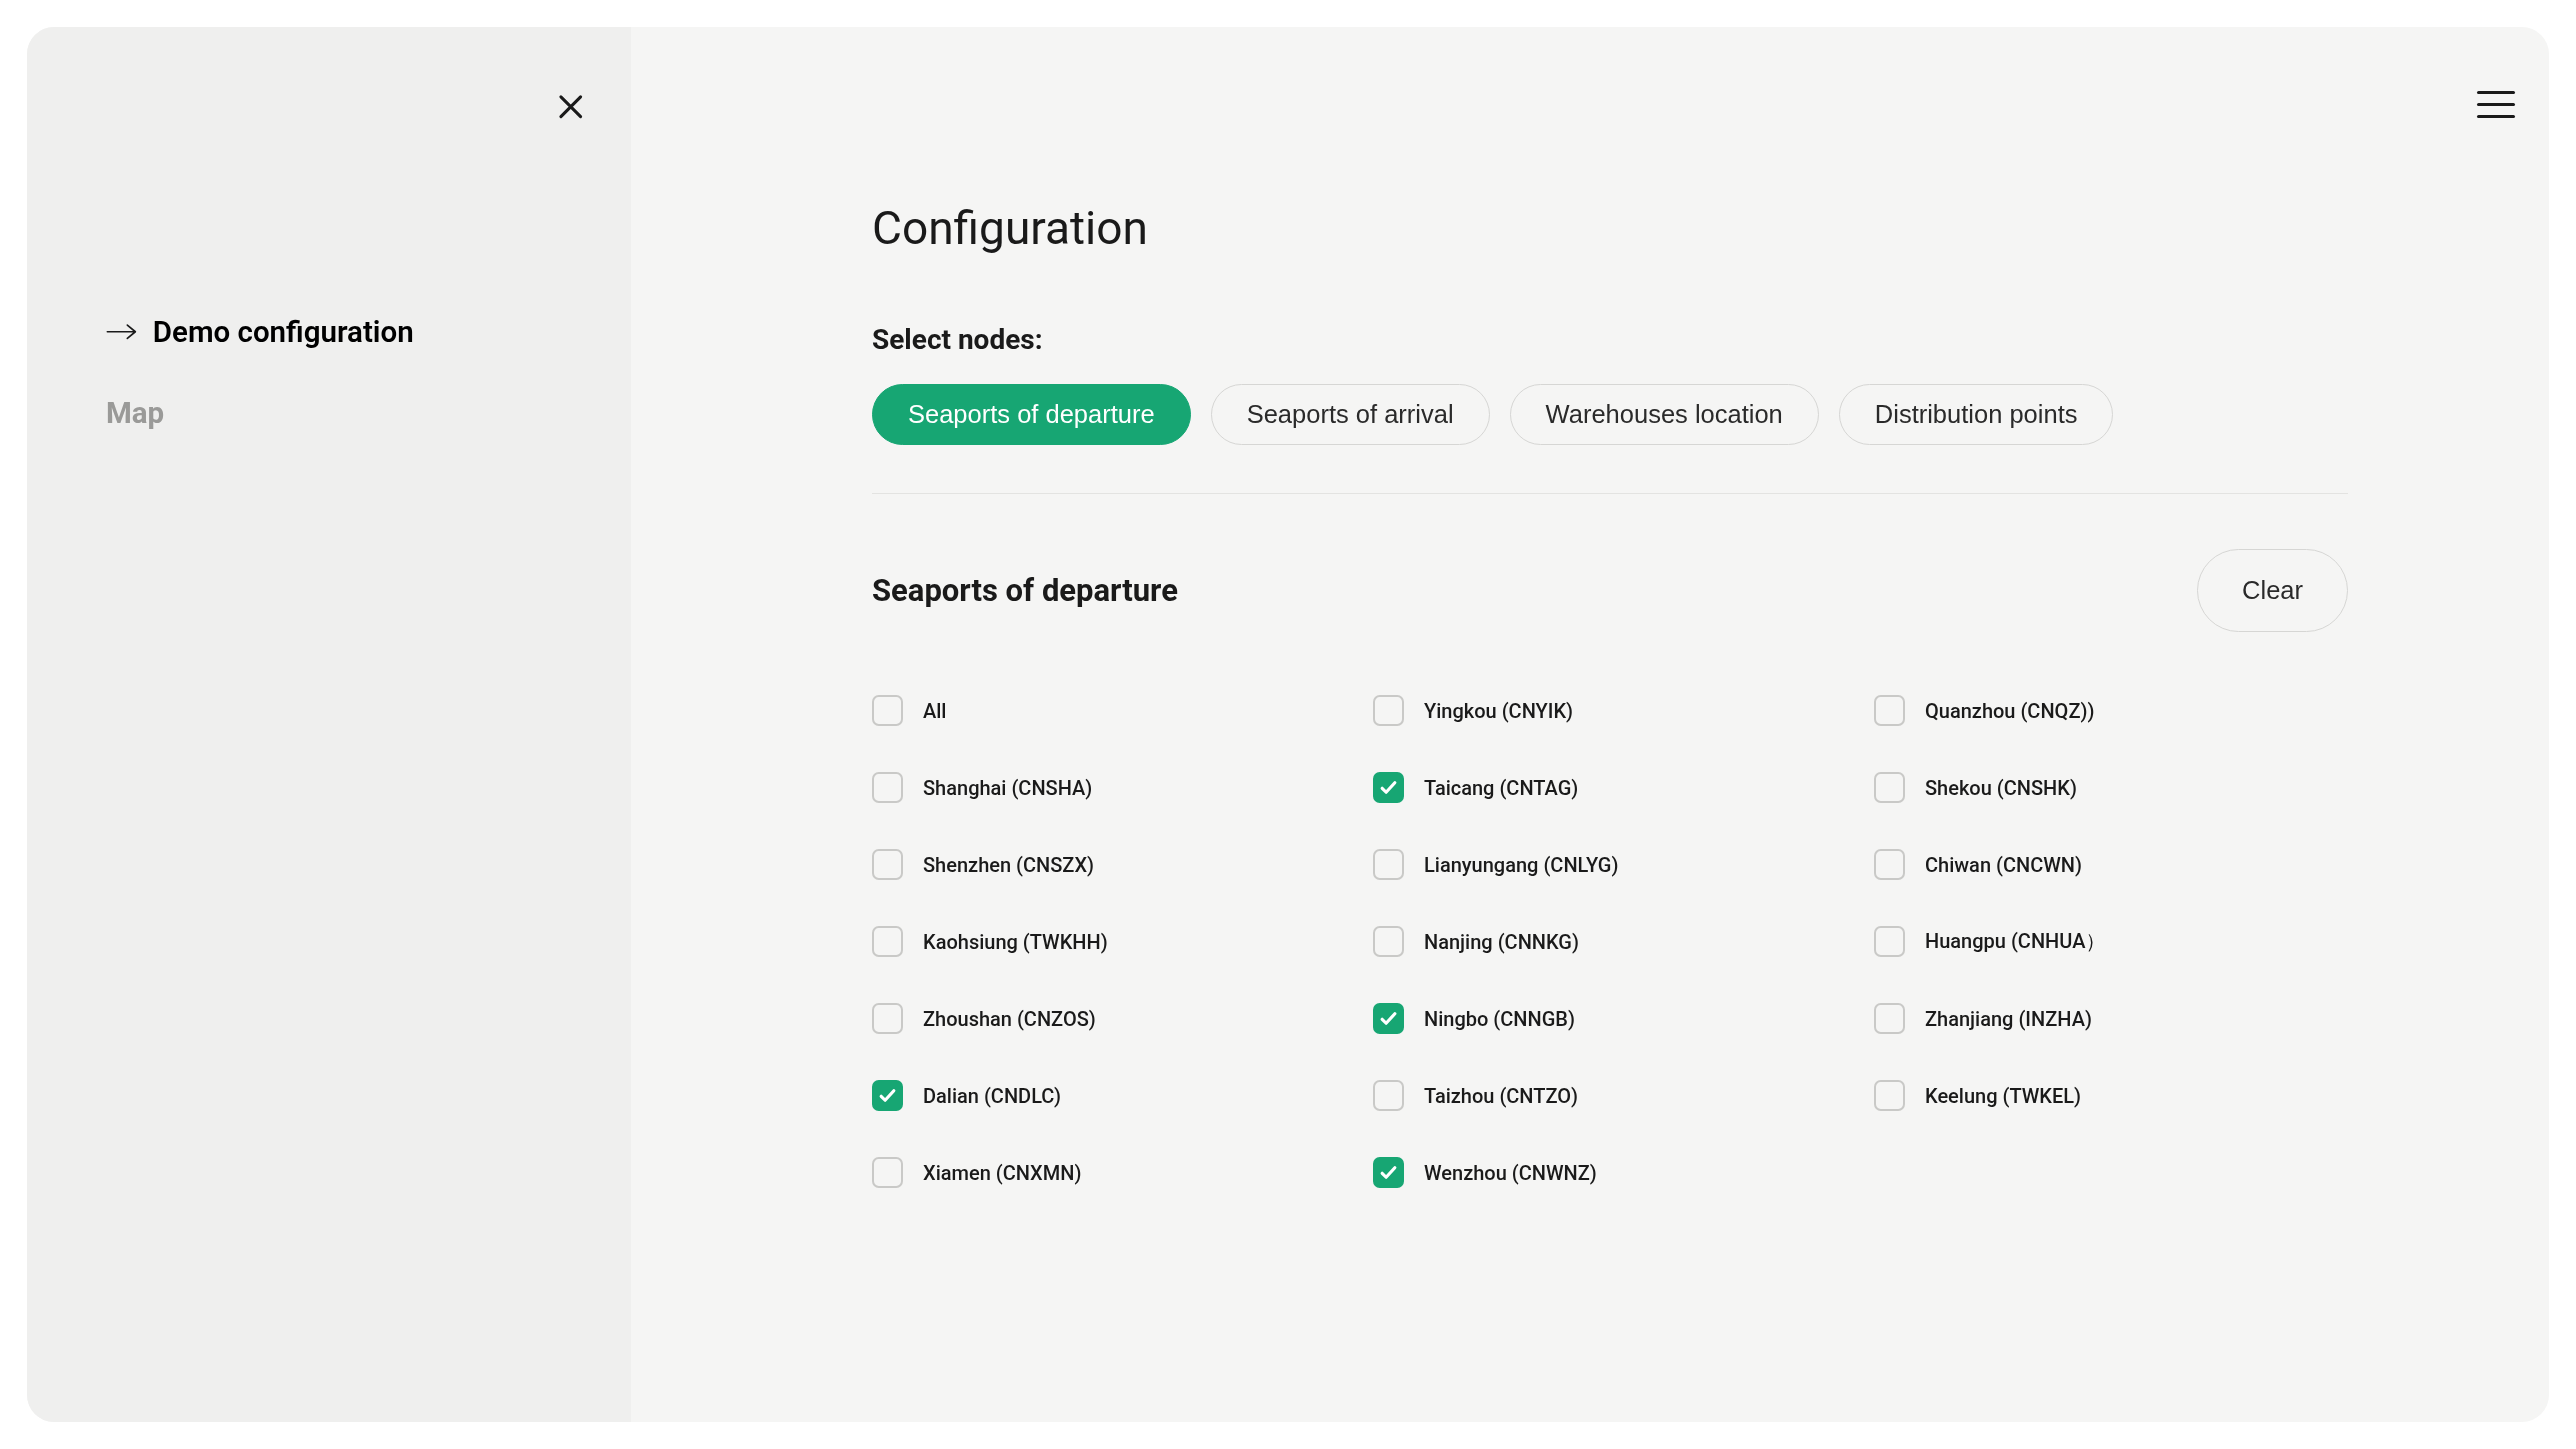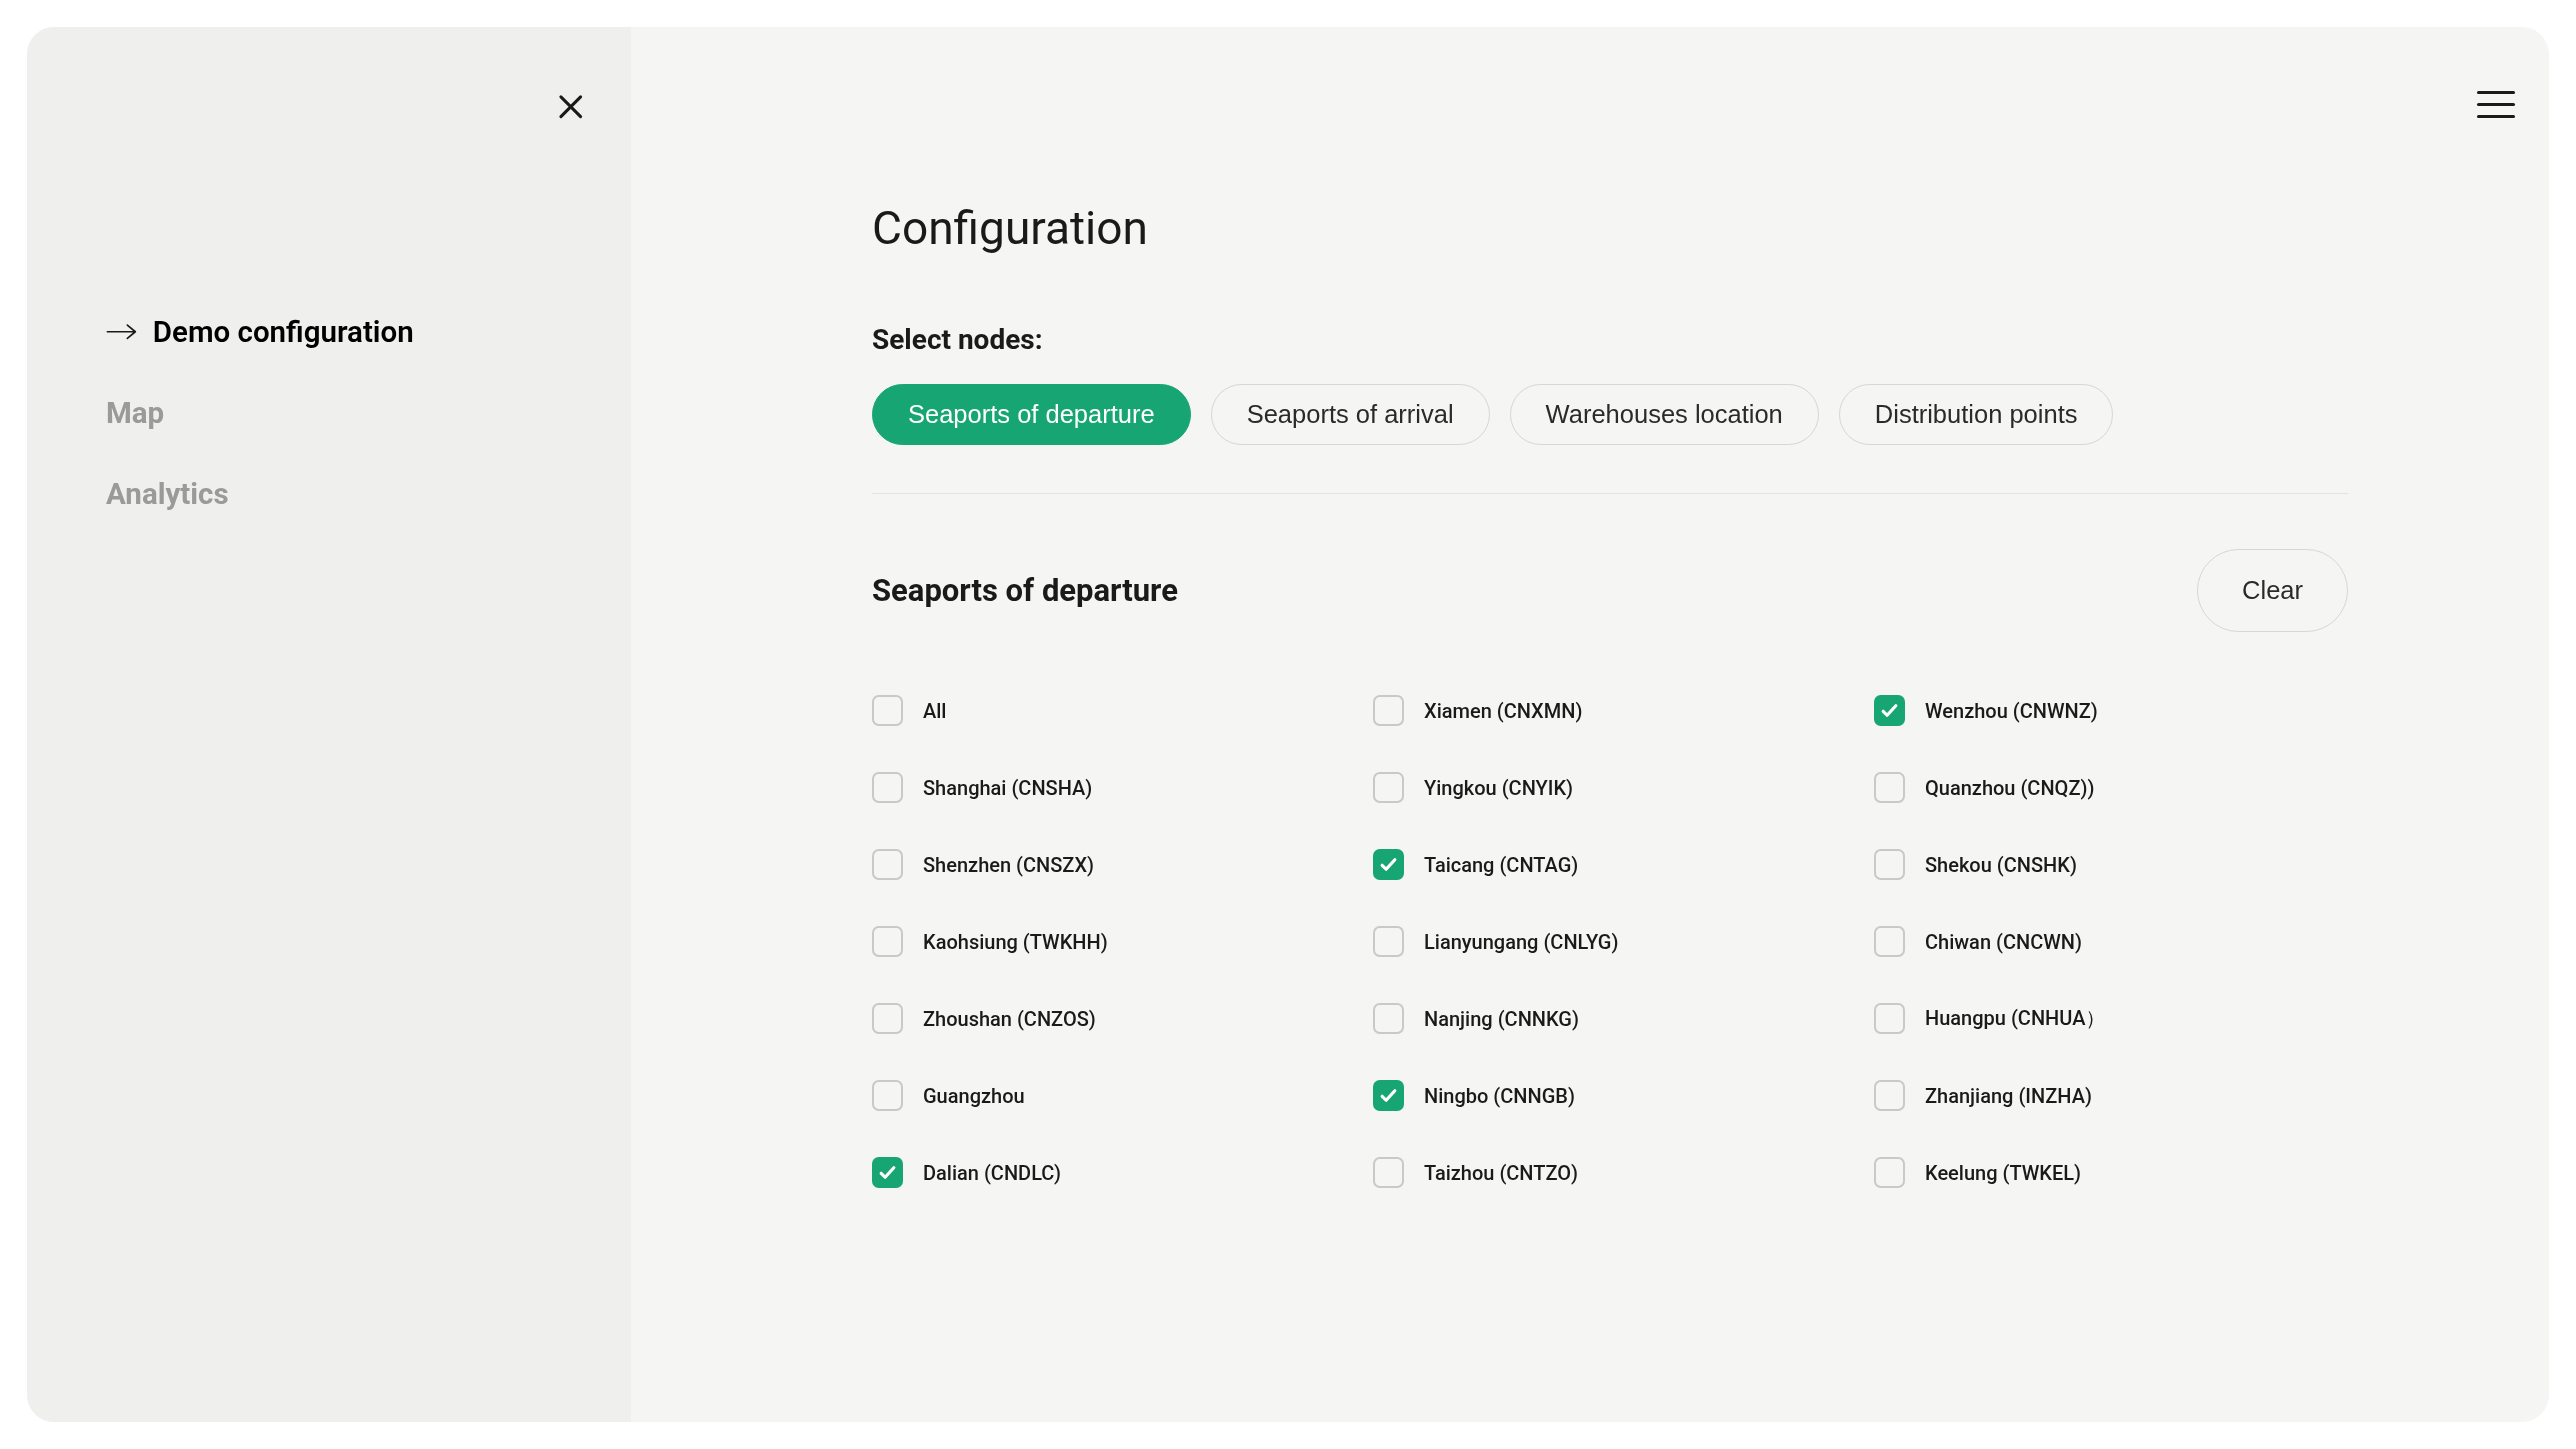--- a/index.html
+++ b/index.html
@@ -199,24 +199,20 @@
           <svg viewBox="0 0 48 24">
               <path d="M2 12 H44 M32 2 L44 12 L32 22" stroke-linecap="round" stroke-linejoin="round"></path>
             </svg>
         </span>
         <span>Demo configuration</span>
       </li>
       <li class="nav-item">
 
         <span>Map</span>
       </li>
-      <li class="nav-item">
-
-        <span>Analytics</span>
-      </li>
     </ul>
   </aside>
 
   <main class="main">
     <button class="hamburger">
       <span></span>
       <span></span>
       <span></span>
     </button>
 
@@ -250,24 +246,20 @@
           <span class="cb-label">Shenzhen (CNSZX)</span>
         </div>
         <div class="cb-item">
           <span class="cb-box"></span>
           <span class="cb-label">Kaohsiung (TWKHH)</span>
         </div>
         <div class="cb-item">
           <span class="cb-box"></span>
           <span class="cb-label">Zhoushan (CNZOS)</span>
         </div>
-        <div class="cb-item">
-          <span class="cb-box"></span>
-          <span class="cb-label">Guangzhou</span>
-        </div>
         <div class="cb-item checked">
           <span class="cb-box">
             <svg viewBox="0 0 24 24">
               <path d="M4 13 L9 18 L20 6" stroke-linecap="round" stroke-linejoin="round"></path>
             </svg>
           </span>
           <span class="cb-label">Dalian (CNDLC)</span>
         </div>
         <div class="cb-item">
           <span class="cb-box"></span>

